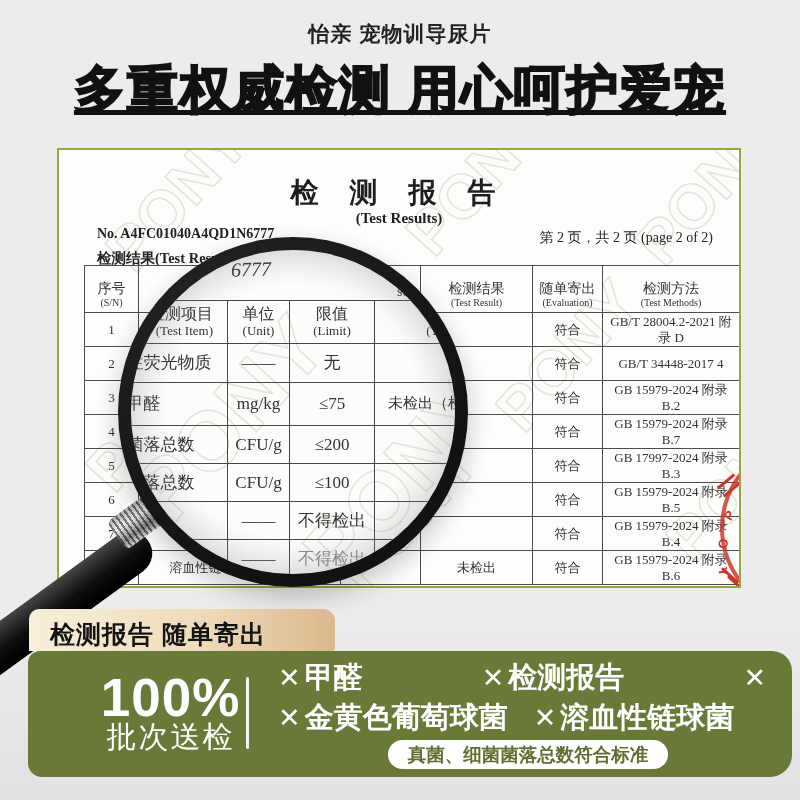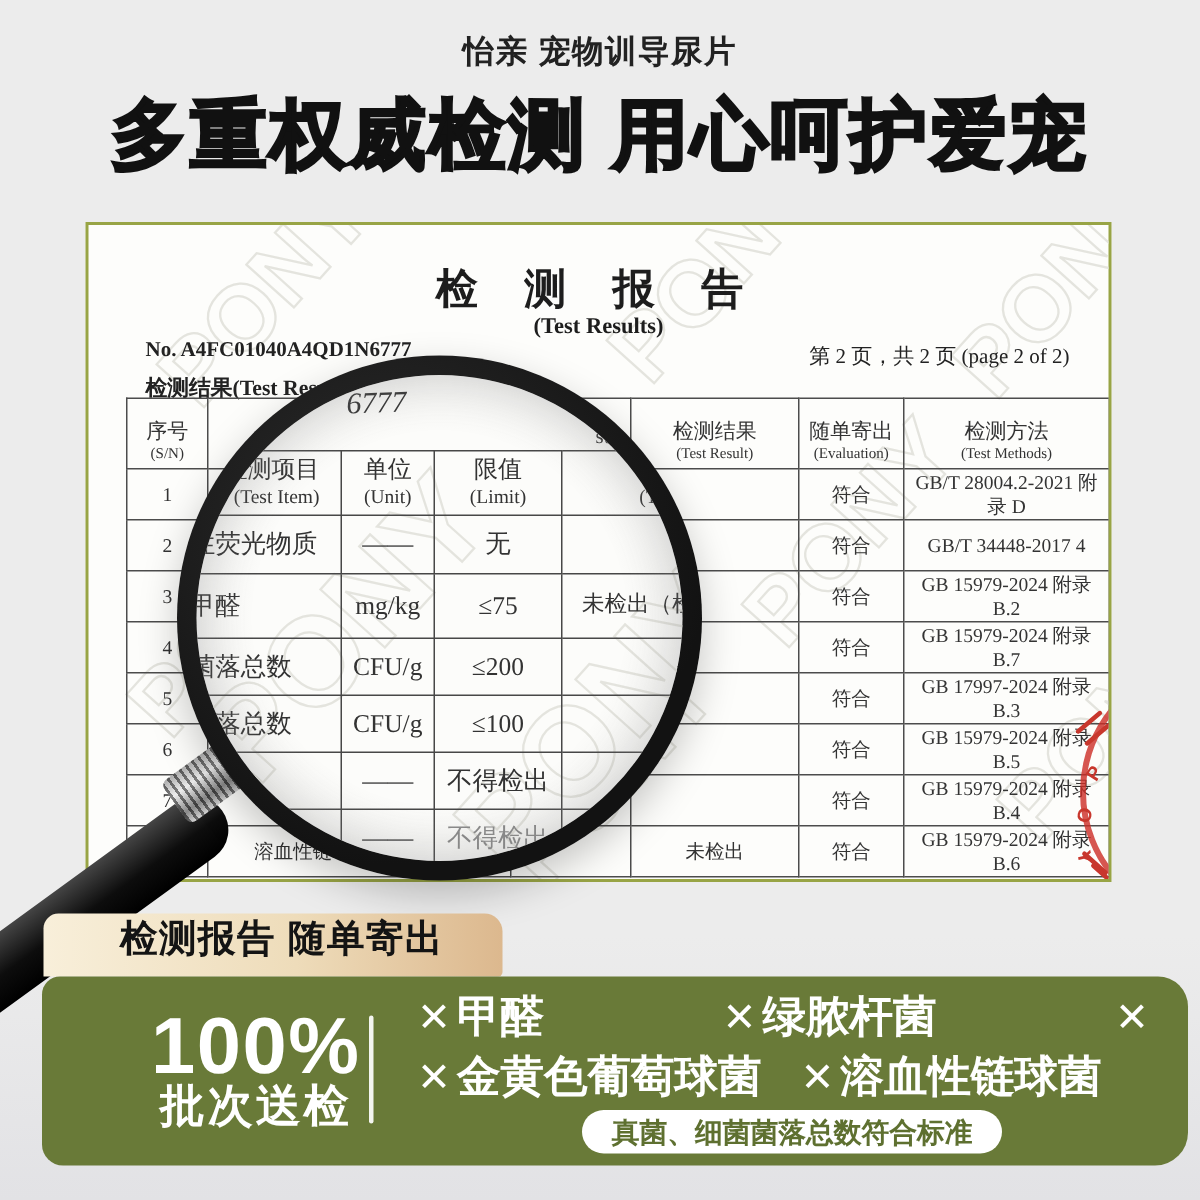--- a/index.html
+++ b/index.html
@@ -6,21 +6,21 @@
   body{
     width:800px;height:800px;position:relative;overflow:hidden;
     background:linear-gradient(#ececec 0%,#ececec 78%,#e2e2e5 100%);
     font-family:"Liberation Sans","DejaVu Sans",sans-serif;
     -webkit-font-smoothing:antialiased;
   }
   .abs{position:absolute;}
   
   .brand-line{top:20px;left:0;width:800px;text-align:center;font-size:21px;font-weight:600;color:#222;letter-spacing:1px;}
   .main-title{top:56px;left:0;width:800px;text-align:center;font-size:51px;font-weight:900;color:#111;
-    letter-spacing:2px;-webkit-text-stroke:2px #111;}
+    letter-spacing:2px;text-decoration:underline;-webkit-text-stroke:2px #111;}
   
   .paper{left:57px;top:148px;width:684px;height:440px;background:#fdfdfb;border:2px solid #98a445;
     box-sizing:border-box;overflow:hidden;font-family:"Liberation Serif","DejaVu Serif",serif;color:#2c2c2c;}
   .wm{position:absolute;color:transparent;-webkit-text-stroke:1.5px #e4e4de;font-weight:700;
     font-family:"Liberation Sans",sans-serif;pointer-events:none;user-select:none;}
   .rpt-title{top:24px;left:0;width:100%;text-align:center;font-size:28px;font-weight:700;letter-spacing:12px;color:#1d1d1d;}
   .rpt-title-en{top:60px;left:0;width:100%;text-align:center;font-size:15px;font-weight:600;color:#1d1d1d;}
   .rpt-no{top:76px;left:38px;font-size:14px;font-weight:600;color:#222;}
   .rpt-page{top:79px;right:26px;font-size:14px;color:#222;}
   .rpt-section{top:99px;left:38px;font-size:14.5px;font-weight:600;color:#222;}
@@ -68,25 +68,25 @@
   .mini>div.tb{border-top:1px solid #474747;}
   .mini .mzh{font-size:16px;}
   .mini .men{font-size:13px;}
   .mini .wrap{font-size:15px;}
   .mini .fade{color:#8a8a8a;}
   .mini .fade2{color:#a5a5a5;}
   .mini .ritem{align-items:flex-end;padding-right:14px;box-sizing:border-box;}
   
   .tag{left:29px;top:609px;width:306px;height:42px;border-radius:10px 12px 3px 0;
     background:linear-gradient(90deg,#f8efda,#eedcba 55%,#dcb88e);
-    display:flex;align-items:flex-start;padding-left:51px;box-sizing:border-box;}
+    display:flex;align-items:flex-end;padding-left:21px;box-sizing:border-box;}
   .tag span{font-size:25px;font-weight:800;color:#141414;letter-spacing:1px;}
   .green-panel{left:28px;top:651px;width:752px;height:126px;background:#697a38;border-radius:12px 20px 22px 14px;color:#fff;padding-left:12px;}
   .pct{position:absolute;left:50px;top:16px;width:185px;text-align:center;font-size:53px;font-weight:900;letter-spacing:1px;}
-  .pct-sub{position:absolute;left:50px;top:66px;width:185px;text-align:center;font-size:30px;font-weight:700;letter-spacing:2px;}
+  .pct-sub{position:absolute;left:50px;top:66px;width:185px;text-align:center;font-size:30px;font-weight:400;letter-spacing:2px;}
   .divider{position:absolute;left:218px;top:26px;width:3px;height:72px;background:rgba(255,255,255,.92);border-radius:2px;}
   .items{position:absolute;left:250px;top:7px;width:492px;}
   .irow{display:flex;justify-content:space-between;align-items:center;height:40px;}
   .irow2{justify-content:flex-start;gap:26px;}
   .item{font-size:29px;font-weight:800;white-space:nowrap;display:flex;align-items:center;}
   .cross{font-size:27px;font-weight:900;margin-right:4px;}
   .pill{position:absolute;left:360px;top:89px;width:280px;height:29px;background:#fff;border-radius:16px;
     display:flex;align-items:center;justify-content:center;}
   .pill span{color:#5e7030;font-size:18.5px;font-weight:700;}
 </style>
@@ -316,21 +316,21 @@
   <div class="pct-sub">批次送检</div>
   <div class="divider"></div>
   <div class="items">
     <div class="irow">
       <span class="item">
           <span class="cross">✕</span>
           <span>甲醛</span>
         </span>
       <span class="item">
           <span class="cross">✕</span>
-          <span>绿脓杆菌</span>
+          <span>检测报告</span>
         </span>
       <span class="item">
           <span class="cross">✕</span>
         </span>
     </div>
     <div class="irow irow2">
       <span class="item">
           <span class="cross">✕</span>
           <span>金黄色葡萄球菌</span>
         </span>

